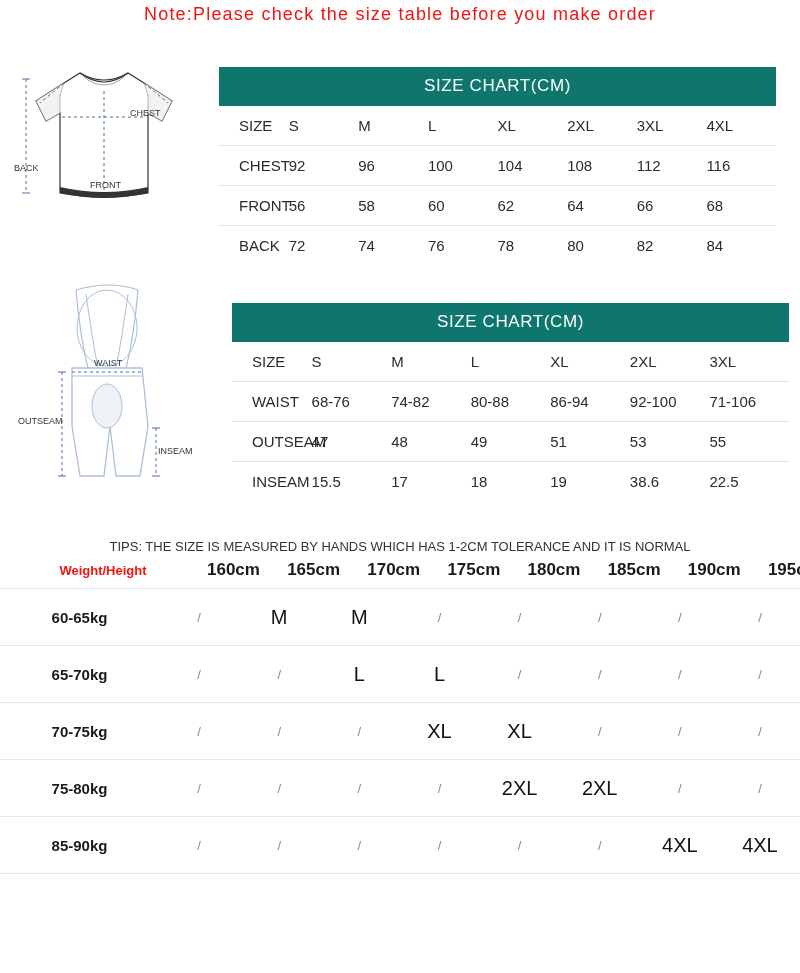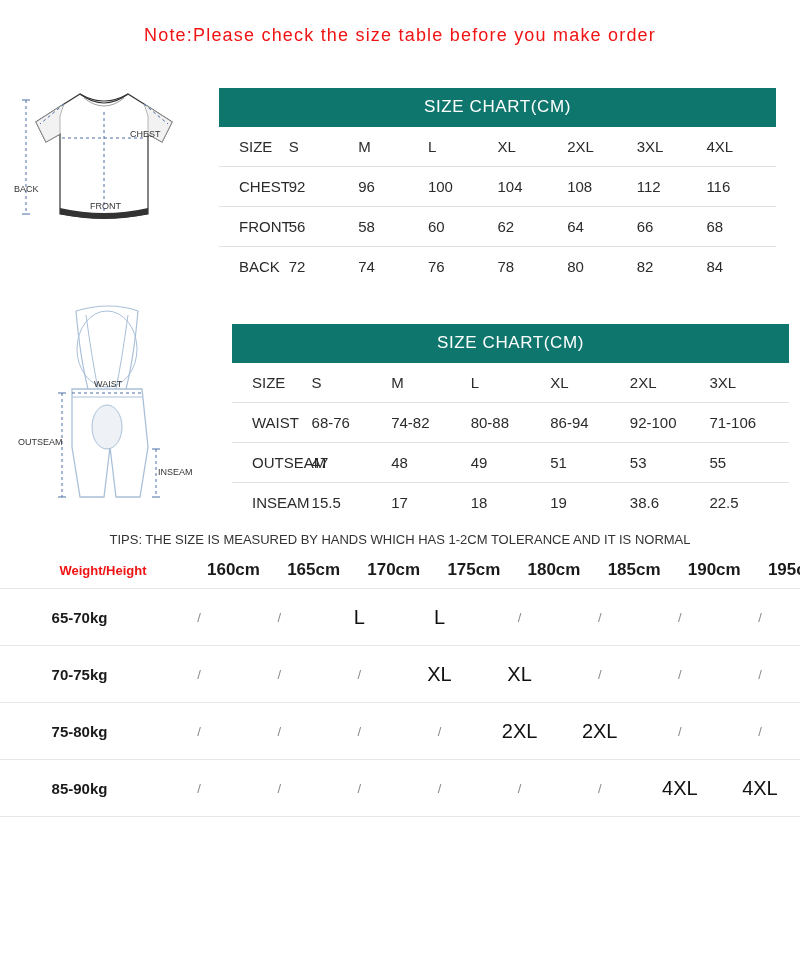--- a/index.html
+++ b/index.html
@@ -15,21 +15,21 @@
     position: relative;
     overflow: hidden;
   }
 
   
   .note {
     color: #f01414;
     font-size: 18px;
     letter-spacing: 1.2px;
     text-align: center;
-    padding-top: 25px;
+    padding-top: 4px;
     padding-bottom: 6px;
     font-family: "Liberation Sans", sans-serif;
   }
 
   
   .top-area {
     position: relative;
     width: 800px;
     height: 505px;
   }
@@ -87,21 +87,21 @@
   table.size tr.no-border td {
     border-bottom: none;
   }
 
   .tbl1 { position: absolute; left: 9px; top: 36px; }
   .tbl2 { position: absolute; left: 22px; top: 272px; }
 
   .tips {
     position: absolute;
     left: 0;
-    top: 480px;
+    top: 508px;
     width: 800px;
     text-align: center;
     font-size: 13px;
     color: #333;
   }
 
   
   .matrix-wrap {
     position: absolute;
     left: 0;
@@ -333,20 +333,31 @@
         <th class="mx-height">170cm</th>
         <th class="mx-height">175cm</th>
         <th class="mx-height">180cm</th>
         <th class="mx-height">185cm</th>
         <th class="mx-height">190cm</th>
         <th class="mx-height">195cm</th>
       </tr>
     </thead>
     <tbody>
       <tr>
+        <td class="mx-weight">60-65kg</td>
+        <td class="mx-val empty">/</td>
+        <td class="mx-val">M</td>
+        <td class="mx-val">M</td>
+        <td class="mx-val empty">/</td>
+        <td class="mx-val empty">/</td>
+        <td class="mx-val empty">/</td>
+        <td class="mx-val empty">/</td>
+        <td class="mx-val empty">/</td>
+      </tr>
+      <tr>
         <td class="mx-weight">65-70kg</td>
         <td class="mx-val empty">/</td>
         <td class="mx-val empty">/</td>
         <td class="mx-val">L</td>
         <td class="mx-val">L</td>
         <td class="mx-val empty">/</td>
         <td class="mx-val empty">/</td>
         <td class="mx-val empty">/</td>
         <td class="mx-val empty">/</td>
       </tr>

